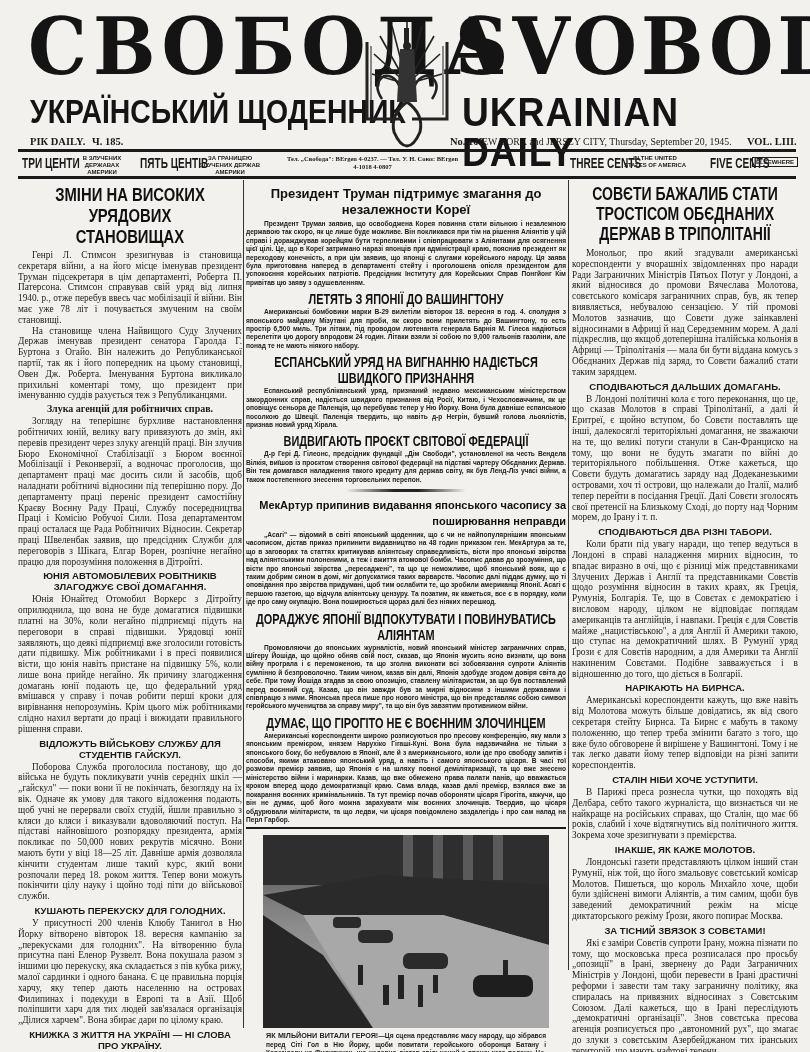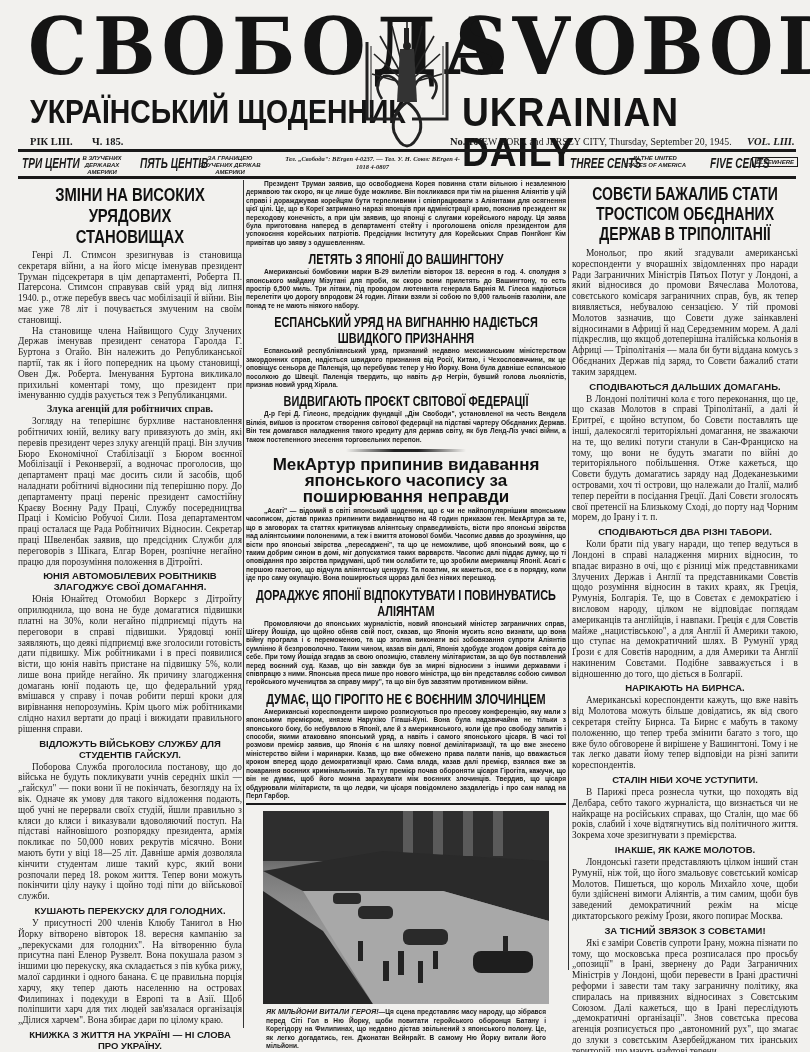--- a/index.html
+++ b/index.html
@@ -42,21 +42,21 @@
   }
   .emblem { position: absolute; left: 362px; top: 12px; width: 90px; height: 134px; }
 
   .dateline {
     position: absolute; top: 135px; left: 0; width: 810px; height: 14px;
     font-size: 10.5px; line-height: 14px;
   }
   .dateline span { position: absolute; white-space: nowrap; }
   .rule-thick { position: absolute; left: 18px; width: 778px; height: 3px; background: #1a1a1a; }
 
-  .pricebar { position: absolute; top: 153px; left: 0; width: 662px; height: 22px; font-style: italic; }
+  .pricebar { position: absolute; top: 153px; left: 0; width: 662px; height: 22px; }
   .pricebar .big {
     position: absolute; font-family: "Liberation Sans", sans-serif; font-weight: bold;
     font-size: 14px; line-height: 16px; transform: scaleX(0.72); transform-origin: left; white-space: nowrap;
   }
   .pricebar .small {
     position: absolute; font-family: "Liberation Sans", sans-serif; font-weight: bold;
     font-size: 6px; line-height: 7px; text-align: center; white-space: nowrap;
   }
   .pricebar .tel { position: absolute; font-size: 6.5px; line-height: 8px; text-align: center; white-space: nowrap; font-weight: bold; }
   .else-box { position: absolute; border: 1px solid #1a1a1a; font-family: "Liberation Sans", sans-serif; font-weight: bold; font-size: 6px; padding: 1px 3px; }
@@ -88,21 +88,21 @@
   .subhead-serif { font-family: Liberation Serif, serif; font-weight: bold; text-align: center; font-size: 10px; line-height: 12px; margin: 2px 0 1px 0; }
 
   .photo {
     position: relative; margin: 6px auto 0 auto; width: 286px; height: 193px;
     background: linear-gradient(180deg, #3a3a3a 0%, #555 18%, #777 30%, #8d8d8d 48%, #9b9b9b 70%, #6d6d6d 100%);
     overflow: hidden;
   }
   .caption {
     font-family: "Liberation Sans", sans-serif; font-size: 6.6px; line-height: 8.4px; margin: 4px 20px 0 20px; text-align: justify; font-weight: bold; color:#222;
   }
-  .caption b { font-size: 7.2px; font-style: italic; }
+  .caption b { font-size: 7.2px; }
 
   .ornament { width: 120px; height: 3px; margin: 5px auto; background: linear-gradient(90deg, transparent, #222 40%, #222 60%, transparent); }
   .hr { height: 2px; background: #1a1a1a; margin: 3px 0; }
 </style>
 </head>
 <body>
 
 <div class="page">
 
   <div class="mast">
@@ -130,25 +130,25 @@
       <path d="M20 85 Q10 70 22 62 Q35 60 40 80 M70 85 Q80 70 68 62 Q55 60 50 80" fill="none" stroke="#222" stroke-width="2.5"></path>
       <path d="M45 88 Q28 100 32 118 Q38 132 45 132 Q52 132 58 118 Q62 100 45 88 Z" fill="none" stroke="#222" stroke-width="3"></path>
 
       <rect x="42" y="14" width="5" height="16" fill="#222"></rect>
       <path d="M38 35 L52 35 L55 88 L35 88 Z" fill="#333"></path>
       <circle cx="45" cy="32" r="4" fill="#222"></circle>
     </svg>
   </div>
 
   <div class="dateline">
-    <span style="left:30px; font-weight:bold;">РІК LIII.</span>
+    <span style="left:30px; font-weight:bold;">РІК DAILY.</span>
     <span style="left:92px; font-weight:bold;">Ч. 185.</span>
     <span style="left:450px; font-weight:bold;">No. 108.</span>
     <span style="left:475px; font-size:9.8px;">NEW YORK and JERSEY CITY, Thursday, September 20, 1945.</span>
-    <span style="left:747px; font-weight:bold;font-style:italic;">VOL. LIII.</span>
+    <span style="left:747px; font-weight:bold;">VOL. LIII.</span>
   </div>
   <div class="rule-thick" style="top:149px;"></div>
 
   <div class="pricebar">
     <span class="big" style="left:22px; top:2px;">ТРИ ЦЕНТИ</span>
     <span class="small" style="left:72px; top:2px; width:60px; white-space:normal;">В ЗЛУЧЕНИХ ДЕРЖАВАХ АМЕРИКИ</span>
     <span class="big" style="left:140px; top:2px;">ПЯТЬ ЦЕНТІВ</span>
     <span class="small" style="left:192px; top:2px; width:76px; white-space:normal;">ЗА ГРАНИЦЕЮ ЗЛУЧЕНИХ ДЕРЖАВ АМЕРИКИ</span>
     <span class="tel" style="left:285px; top:2px; width:175px; white-space:normal;">Тел. „Свобода": BErgen 4-0237. — Тел. У. Н. Союз: BErgen 4-1018 4-0807</span>
     <span class="big" style="left:570px; top:2px;">THREE CENTS</span>
@@ -176,34 +176,35 @@
     <p class="body-text">Поборова Служба проголосила постанову, що до війська не будуть покликувати учнів середніх шкіл — „гайскул" — поки вони її не покінчать, безогляду на їх вік. Одначе як умову для такого відложення подають, щоб учні не перервали своїх студій, йшли правильно з кляси до кляси і виказували вдоволяючий поступ. На підставі найновішого розпорядку президента, армія покликає по 50,000 нових рекрутів місячно. Вони мають бути у віці 18—25 літ. Давніше армія дозволяла кінчити студентам лише такий курс, який вони розпочали перед 18. роком життя. Тепер вони можуть покінчити цілу науку і щойно тоді піти до військової служби.</p>
 
     <div class="subhead">КУШАЮТЬ ПЕРЕКУСКУ ДЛЯ ГОЛОДНИХ.</div>
     <p class="body-text">У присутності 200 членів Клюбу Танигол в Ню Йорку вітворено вівторок 18. вересня кампанію за „перекусками для голодних". На вітворенню була присутна пані Еленор Рузвелт. Вона покушала разом з іншими цю перекуску, яка складається з пів кубка рижу, малої сардинки і одного банана. Є це правильна порція харчу, яку тепер дають населенню на островах Филипинах і подекуди в Европі та в Азії. Щоб поліпшити харч для тих людей зав'язалася організація „Ділися харчем". Вона збирає дари по цілому краю.</p>
 
     <div class="subhead">КНИЖКА З ЖИТТЯ НА УКРАЇНІ — НІ СЛОВА ПРО УКРАЇНУ.</div>
 
   </div>
 
   <div class="col col-center">
+    <h2 class="headline" style="font-size:13px; line-height:16px; margin:6px 0 2px 0;">Президент Труман підтримує змагання до незалежности Кореї</h2>
     <p class="body-small">Президент Труман заявив, що освободжена Корея повинна стати вільною і незалежною державою так скоро, як це лише буде можливе. Він покликався при тім на рішення Аліянтів у цій справі і доражджував корейцям бути терпеливими і співпрацювати з Аліянтами для осягнення цієї цілі. Це, що в Кореї затримано наразі японців при адміністрації краю, пояснив президент як переходову конечність, а при цім заявив, що японці є слугами корейського народу. Ця заява була приготована наперед в департаменті стейту і проголошена опісля президентом для успокоєння корейських патріотів. Предсідник Інституту для Корейських Справ Понгйонг Кім привітав цю заяву з одушевленням.</p>
 
     <h2 class="headline h-cond" style="font-size:14px; line-height:16px; margin:4px 0 1px 0;">ЛЕТЯТЬ З ЯПОНІЇ ДО ВАШИНГТОНУ</h2>
     <p class="body-small">Американські бомбовики марки B-29 вилетіли вівторок 18. вересня в год. 4. сполудня з японського майдану Мізутані для проби, як скоро вони прилетять до Вашингтону, то есть простір 6,500 миль. Три літаки, під проводом лютенанта генерала Барнія М. Гілеса надіються перелетіти цю дорогу впродовж 24 годин. Літаки взяли зі собою по 9,000 гальонів газоліни, але понад те не мають ніякого набору.</p>
 
     <h2 class="headline h-cond" style="font-size:14px; line-height:16px; margin:4px -40px 1px -40px;">ЕСПАНСЬКИЙ УРЯД НА ВИГНАННЮ НАДІЄТЬСЯ ШВИДКОГО ПРИЗНАННЯ</h2>
     <p class="body-small">Еспанський республіканський уряд, признаний недавно мексиканським міністерством закордонних справ, надіється швидкого признання від Росії, Китаю, і Чехословаччини, як це оповіщує сеньора де Паленція, що перебуває тепер у Ню Йорку. Вона була давніше еспанською посолкою до Швеції. Паленція твердить, що навіть д-р Негрін, бувший голова льоялістів, признав новий уряд Хірала.</p>
 
     <h2 class="headline h-cond" style="font-size:14px; line-height:16px; margin:4px 0 1px 0;">ВИДВИГАЮТЬ ПРОЄКТ СВІТОВОЇ ФЕДЕРАЦІЇ</h2>
     <p class="body-small">Д-р Гері Д. Гілеонс, предсідник фундації „Дім Свободи", установленої на честь Вендела Вілкія, виїшов із проєктом створення світової федерації на підставі чартеру Обєднаних Держав. Він теж домагався наладження такого кредиту для держав світу, як був Ленд-Ліз учасі війни, а також постепенного знесення торговельних перепон.</p>
 
     <div class="ornament"></div>
 
-    <h2 class="headline" style="font-size:17px; line-height:16px; margin:2px 0 2px 0;">МекАртур припинив видавання японського часопису за поширювання неправди</h2>
+    <h2 class="headline" style="font-size:11px; line-height:16px; margin:2px 0 2px 0;text-align:right;">МекАртур припинив видавання японського часопису за поширювання неправди</h2>
     <p class="body-small">„Асагі" — відомий в світі японський щоденник, що є чи не найпопулярнішим японським часописом, дістав приказ припинити видавництво на 48 годин приказом ген. МекАртура за те, що в заговорах та статтях критикував аліянтську справедливість, вісти про японські звірства над аліянтськими полоненими, а теж і вжиття атомової бомби. Часопис давав до зрозуміння, що вісти про японські звірства „пересаджені", та що це неможливе, щоб японський вояк, що є таким добрим сином в домі, міг допускатися таких варварств. Часопис далі піддає думку, що ті оповідання про звірства придумані, щоб тим ослабити те, що зробили американці Японії. Асагі є першою газетою, що відчула аліянтську цензуру. Та позатим, як кажеться, все є в порядку, коли іде про саму окупацію. Вона поширюється щораз далі без ніяких перешкод.</p>
 
     <h2 class="headline h-cond" style="font-size:14px; line-height:16px; margin:4px -40px 1px -40px;">ДОРАДЖУЄ ЯПОНІЇ ВІДПОКУТУВАТИ І ПОВИНУВАТИСЬ АЛІЯНТАМ</h2>
     <p class="body-small">Промовляючи до японських журналістів, новий японський міністер заграничних справ, Шігеру Йошіда, що щойно обняв свій пост, сказав, що Японія мусить ясно визнати, що вона війну програла і є переможеною, та що зголна виконати всі зобовязання супроти Аліянтів сумлінно й безпроволочно. Таким чином, казав він далі, Японія здобуде згодом довіря світа до себе. При тому Йошіда згадав за свою опозицію, ставлену мілітаристам, за що був поставлений перед воєнний суд. Казав, що він завжди був за мирні відносини з іншими державами і співпрацю з ними. Японська преса пише про нового міністра, що він представляє собою символ геройського мучеництва за справу миру", та що він був завзятим противником війни.</p>
 
     <h2 class="headline h-cond" style="font-size:14px; line-height:16px; margin:4px -20px 1px -20px;">ДУМАЄ, ЩО ГІРОГІТО НЕ Є ВОЄННИМ ЗЛОЧИНЦЕМ</h2>
     <p class="body-small">Американські кореспонденти широко розписуються про пресову конференцію, яку мали з японським премієром, князем Нарухіко Гігаші-Куні. Вона була надзвичайна не тільки з японського боку, бо небувалою в Японії, але й з американського, коли іде про свободу запитів і способи, якими атаковано японський уряд, а навіть і самого японського цісаря. В часі тої розмови премієр заявив, що Японія є на шляху повної демілітаризації, та що вже знесено міністерство війни і маринарки. Казав, що вже обмежено права палати панів, що вважається кроком вперед щодо демократизації краю. Сама влада, казав далі премієр, взялася вже за покарання воєнних кримінальників. Та тут премієр почав обороняти цісаря Гірогіта, кажучи, що він не думає, щоб його можна зарахувати між воєнних злочинців. Твердив, що цісаря обдурювали мілітаристи, та що ледви, чи цісаря повідомлено заздалегідь і про сам напад на Перл Гарбор.</p>
 
     <div class="hr"></div>
 

